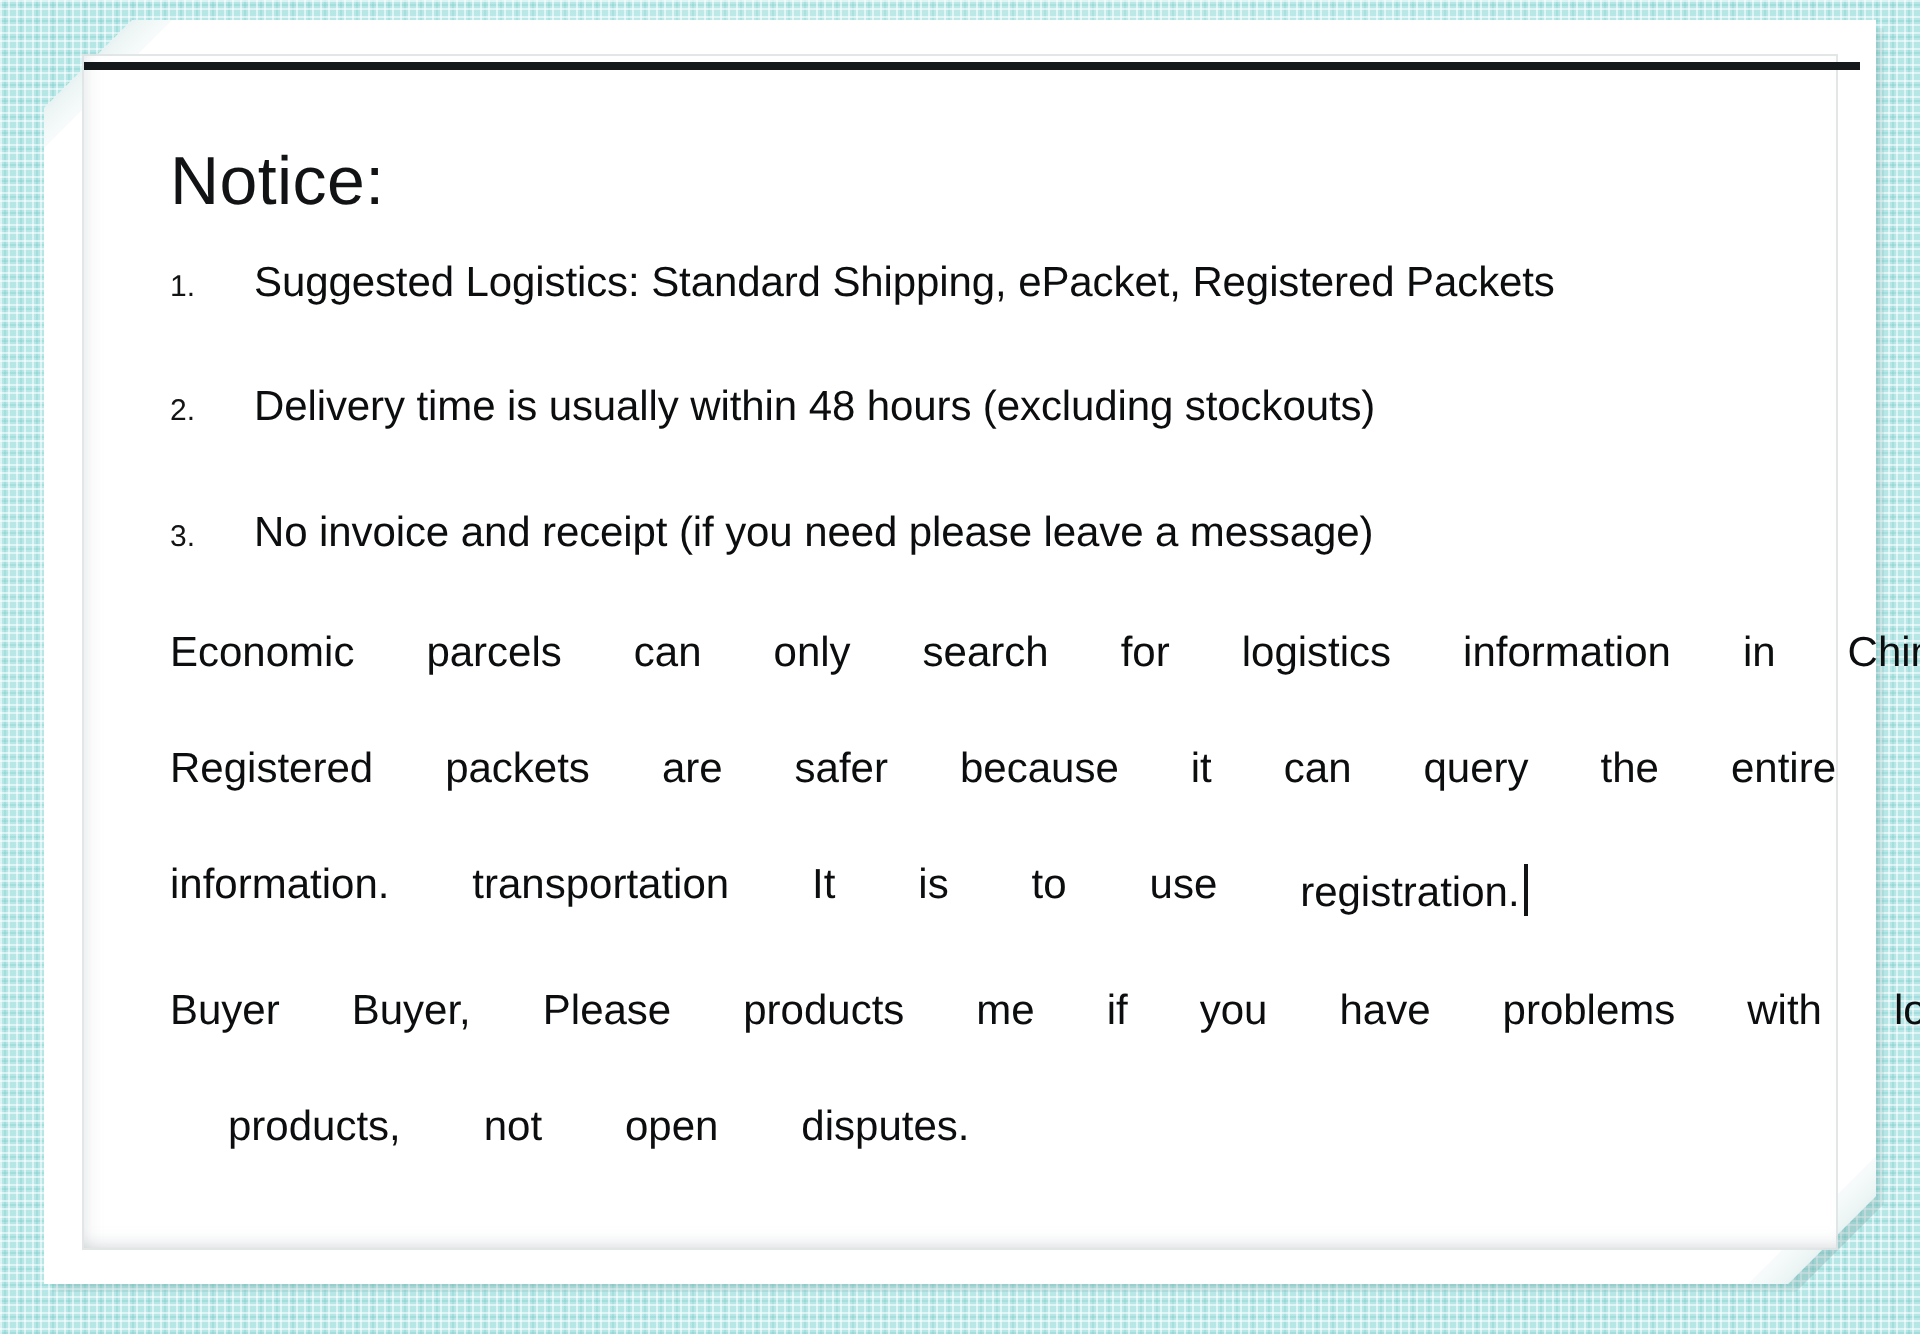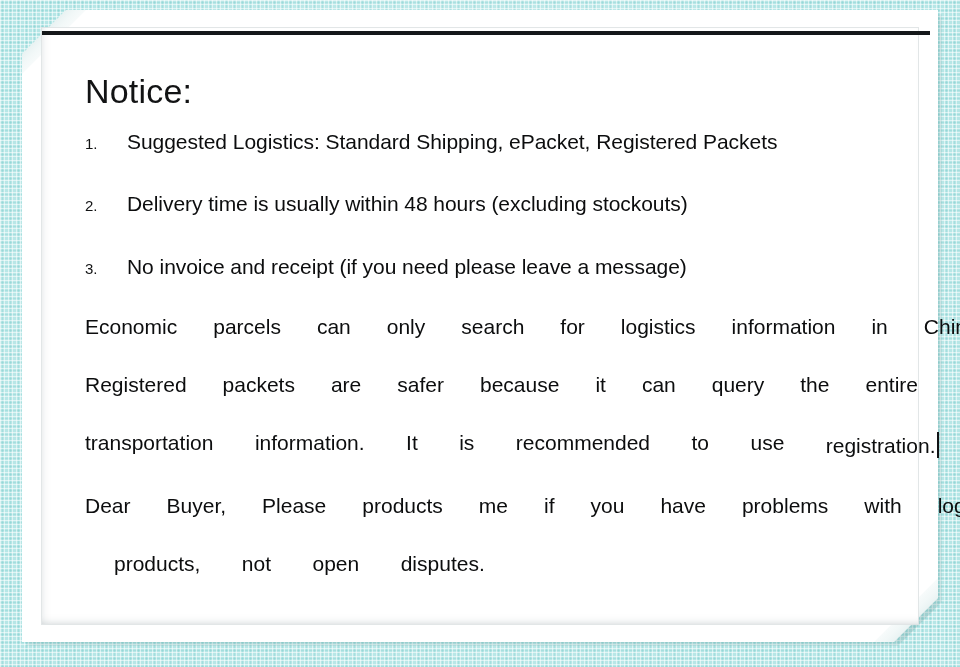--- a/index.html
+++ b/index.html
@@ -267,31 +267,30 @@
           <span class="w">are</span>
           <span class="w">safer</span>
           <span class="w">because</span>
           <span class="w">it</span>
           <span class="w">can</span>
           <span class="w">query</span>
           <span class="w">the</span>
           <span class="w">entire</span>
         </div>
         <div class="para-line flush">
+          <span class="w">information.</span>
           <span class="w">transportation</span>
-          <span class="w">information.</span>
           <span class="w">It</span>
           <span class="w">is</span>
-          <span class="w">recommended</span>
           <span class="w">to</span>
           <span class="w">use</span>
           <span class="w">registration.<span class="caret"></span></span>
         </div>
         <div class="para-line justify">
-          <span class="w">Dear</span>
+          <span class="w">Buyer</span>
           <span class="w">Buyer,</span>
           <span class="w">Please</span>
           <span class="w">products</span>
           <span class="w">me</span>
           <span class="w">if</span>
           <span class="w">you</span>
           <span class="w">have</span>
           <span class="w">problems</span>
           <span class="w">with</span>
           <span class="w">logistics</span>

